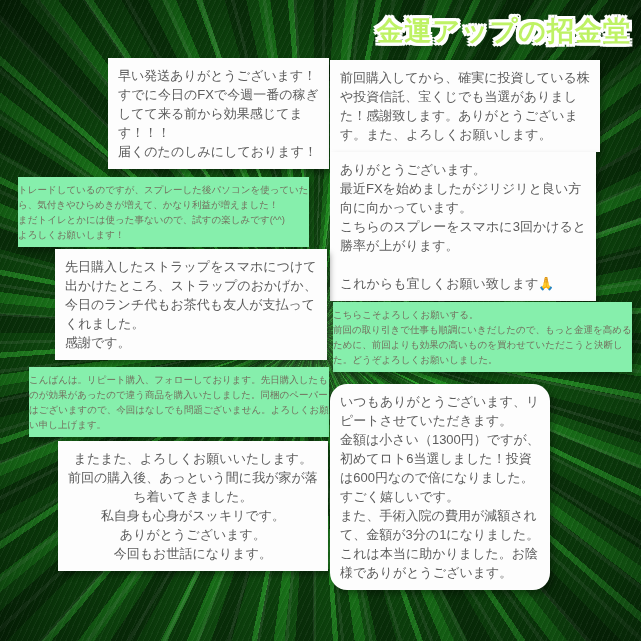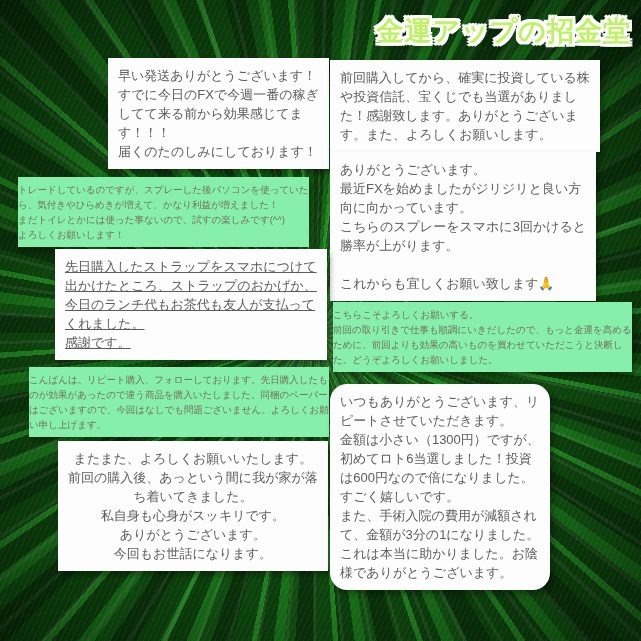--- a/index.html
+++ b/index.html
@@ -77,21 +77,21 @@
     color: #73705e;
     font-size: 9.5px;
     line-height: 15px;
     padding: 5px 0;
   }
 
   .t1 { left: 108px; top: 58px; }
   .t2 { left: 330px; top: 60px; }
   .t3 { left: 330px; top: 152px; }
   .t4 { left: 18px;  top: 177px; }
-  .t5 { left: 55px;  top: 249px; font-size: 13.5px; line-height: 20px; text-decoration: underline; }
+  .t5 { left: 55px;  top: 249px; font-size: 13.5px; line-height: 20px; }
   .t6 { left: 333px; top: 302px; }
   .t7 { left: 29px;  top: 367px; }
   .t8 { left: 58px;  top: 441px; line-height: 19.5px; text-align: center; }
   .t9 { left: 330px; top: 384px; line-height: 18px; border-radius: 17px; }
 </style>
 </head>
 <body>
 
 <div class="stage">
   <div class="burst"></div>

